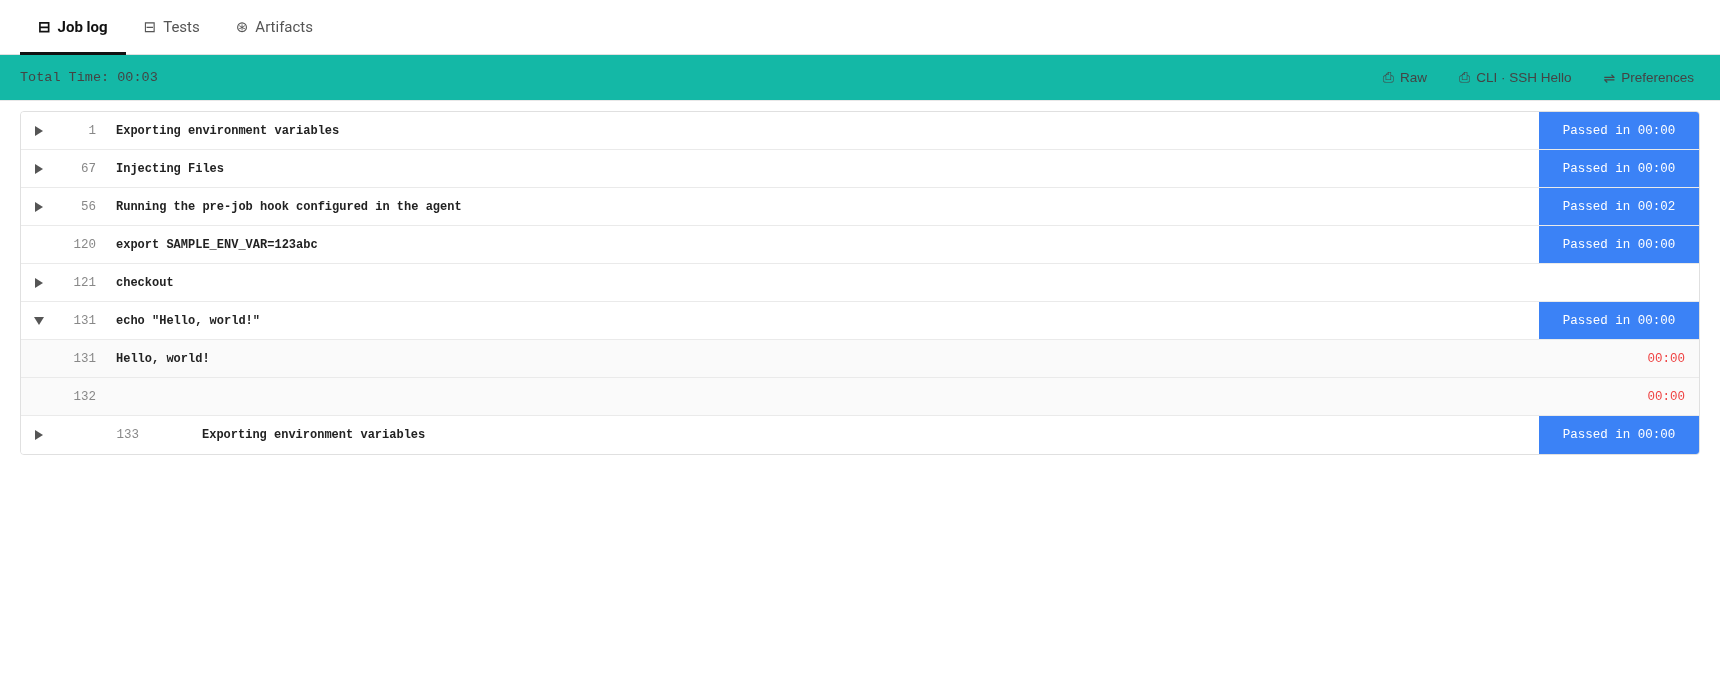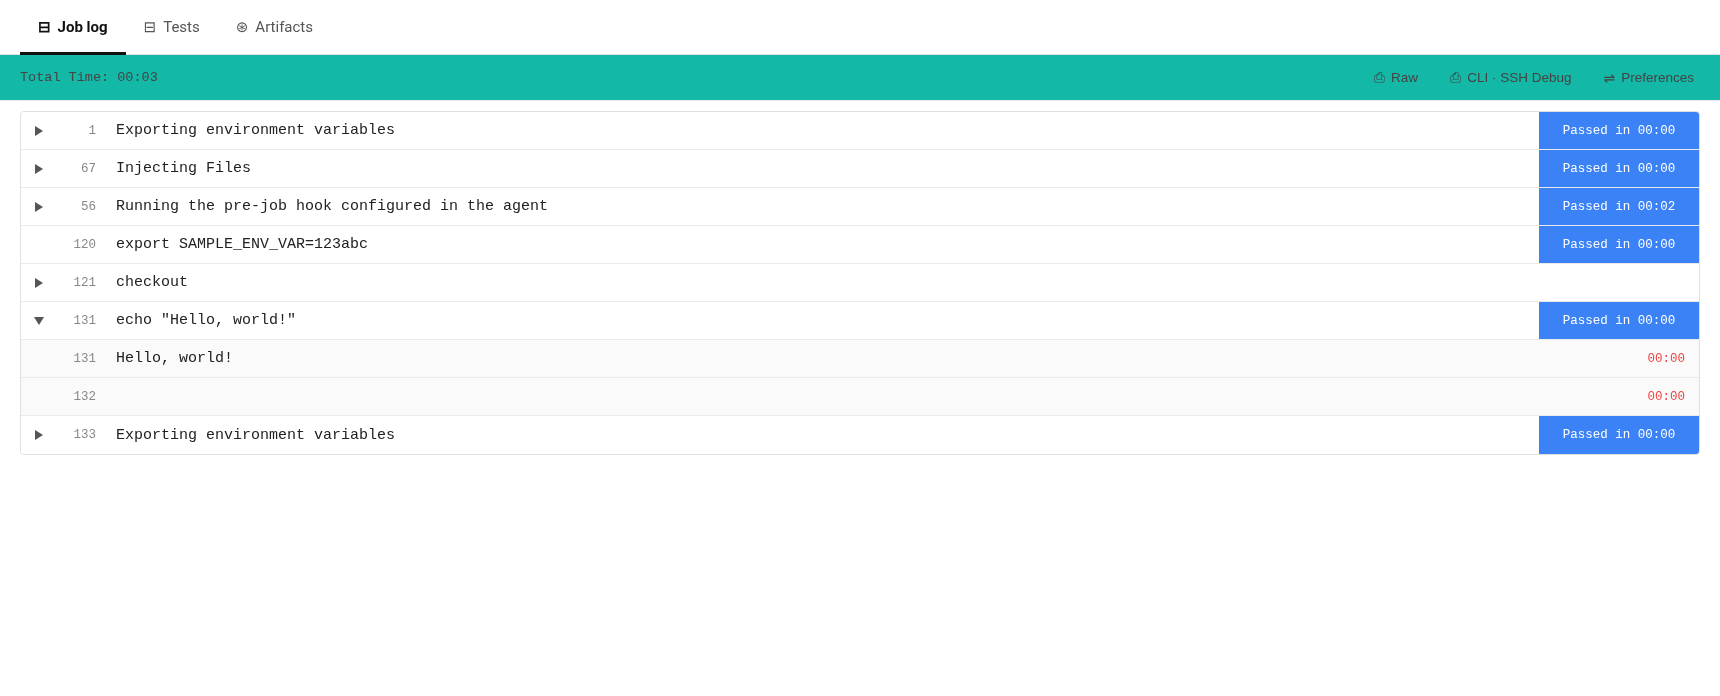--- a/index.html
+++ b/index.html
@@ -87,20 +87,21 @@
     .log-row {
       display: flex;
       align-items: center;
       border-bottom: 1px solid #eaeaea;
       min-height: 38px;
       background: #fff;
     }
 
     .log-row:last-child {
       border-bottom: none;
+      gap: 43px;
     }
 
     .log-row.sub-row {
       background: #fafafa;
     }
 
     .log-toggle {
       width: 36px;
       display: flex;
       align-items: center;
@@ -119,21 +120,22 @@
       flex-shrink: 0;
       font-size: 12.5px;
       user-select: none;
     }
 
     .log-content {
       flex: 1;
       padding: 9px 23px 9px 4px;
       color: #222;
       white-space: pre;
-      font-size: 15px;
+      font-size: 12px;
+      font-weight: bold;
     }
 
     .log-badge {
       flex-shrink: 0;
       background: #3b82f6;
       color: #fff;
       padding: 6px 14px;
       font-size: 12.5px;
       font-family: "SFMono-Regular", Consolas, "Liberation Mono", Menlo, monospace;
       min-width: 160px;
@@ -199,21 +201,21 @@
     <span>Total Time:</span>
     <span>00:03</span>
   </div>
   <div class="toolbar-actions">
     <button class="toolbar-btn">
       <span style="font-size:14px;">⎙</span>
       <span>Raw</span>
     </button>
     <button class="toolbar-btn">
       <span style="font-size:14px;">⎙</span>
-      <span>CLI · SSH Debug</span>
+      <span>CLI · SSH Hello</span>
     </button>
     <button class="toolbar-btn">
       <span style="font-size:14px;">⇌</span>
       <span>Preferences</span>
     </button>
   </div>
 </div>
 
 <div class="log-container" id="log-container">
 <div class="log-row">

